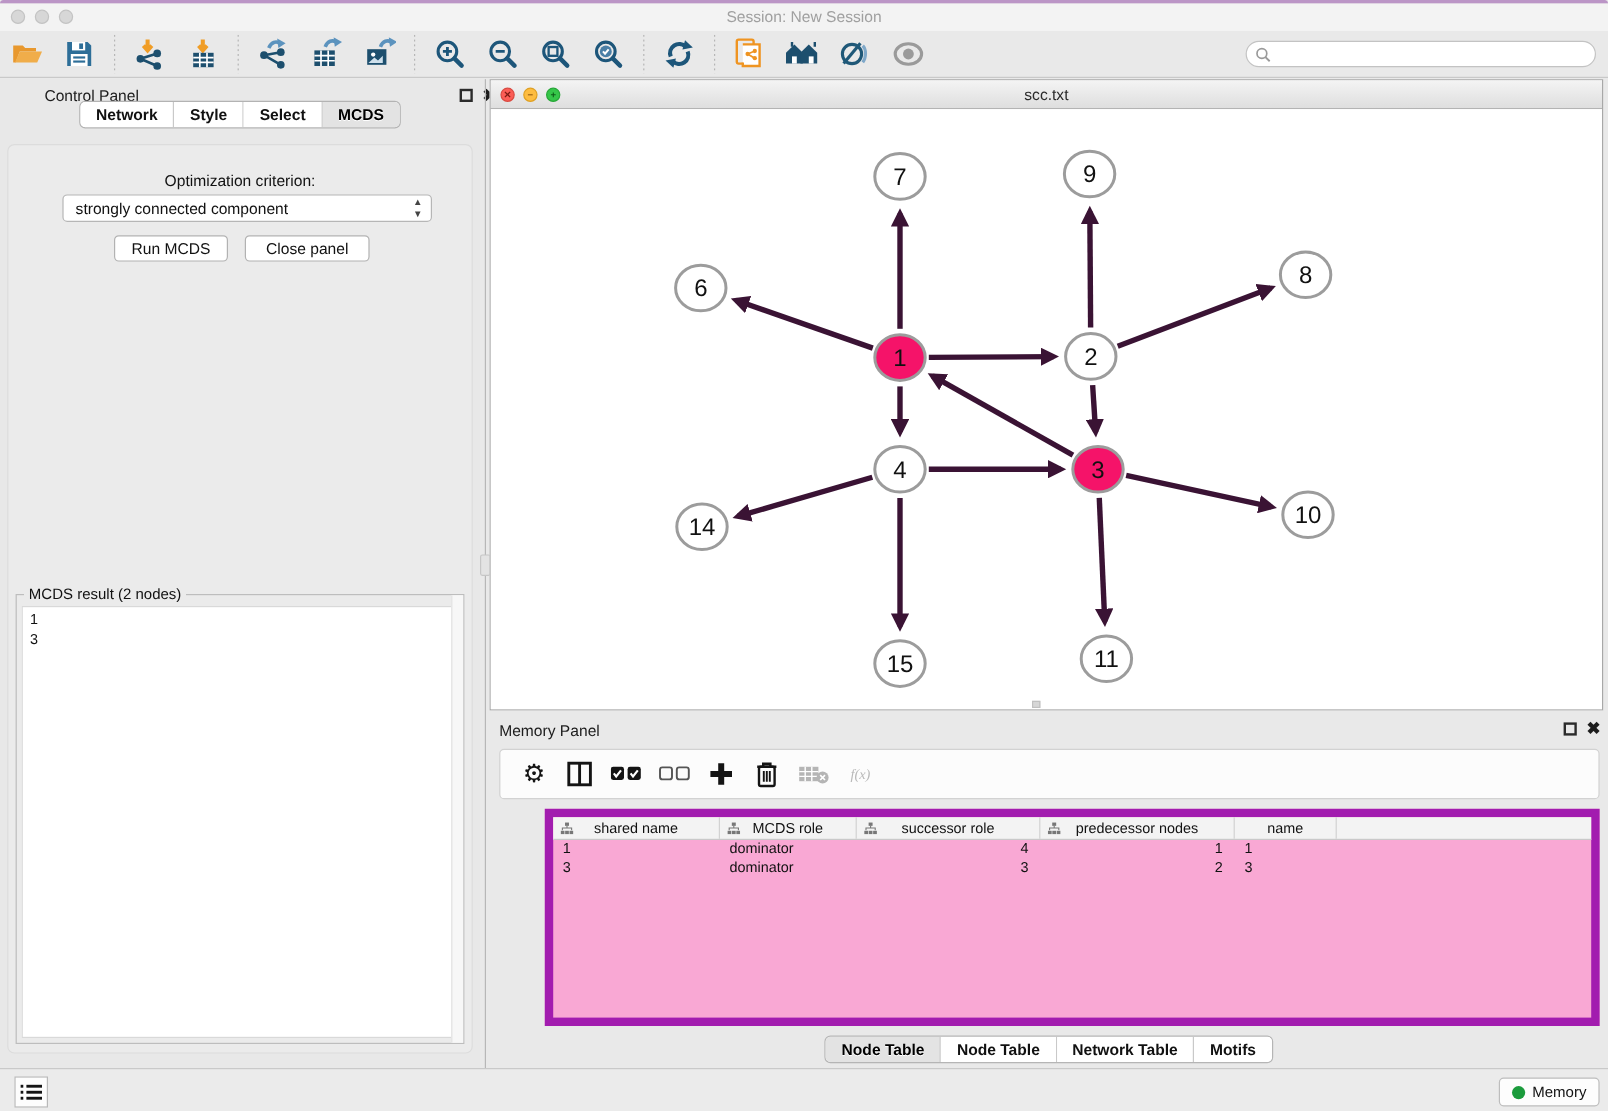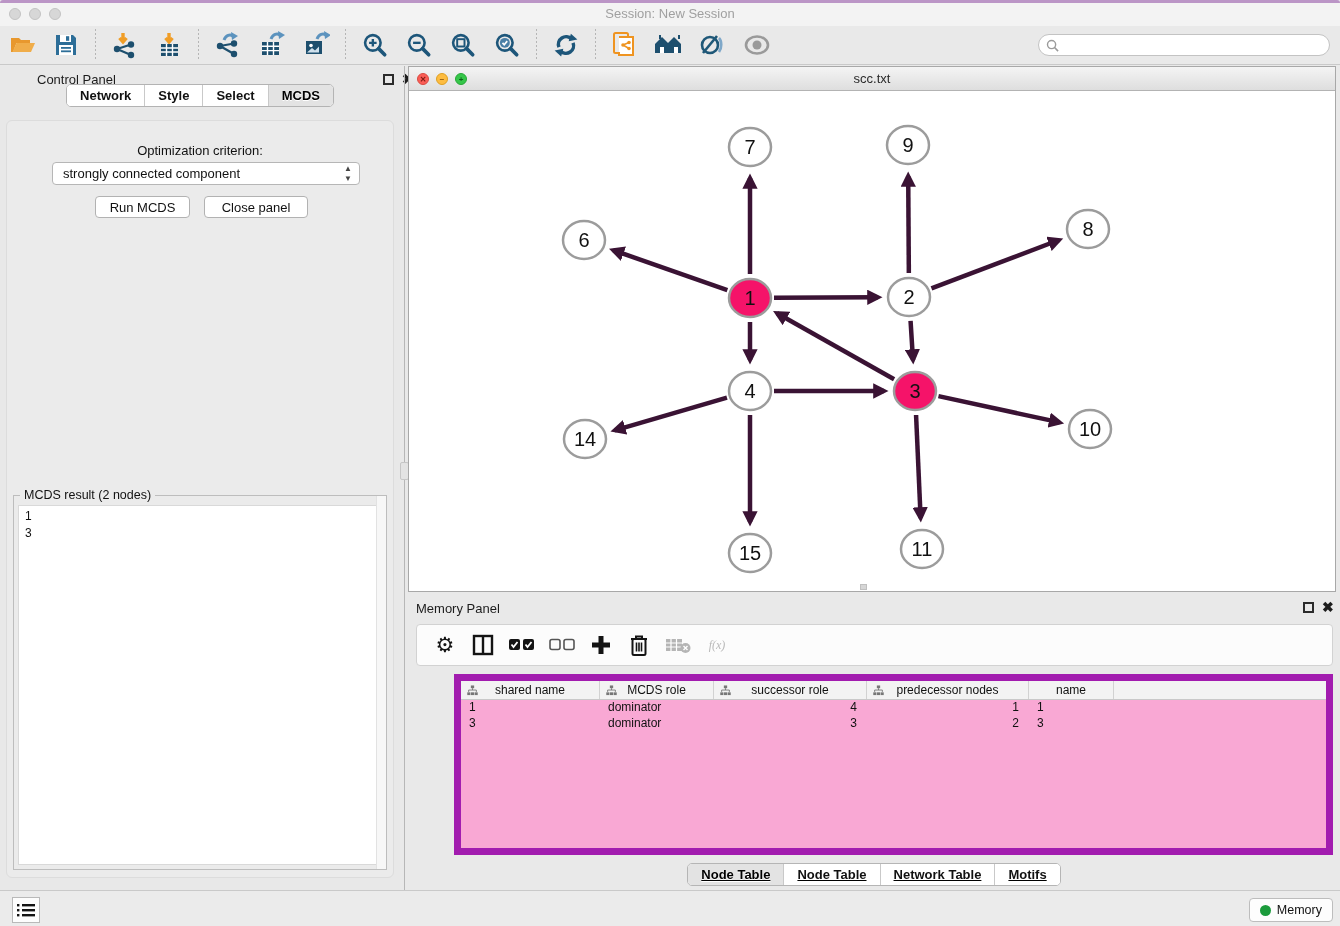--- a/index.html
+++ b/index.html
@@ -68,21 +68,21 @@
   .tp-gear { font-size:21px; color:#141414; }
   .tp-fx { font-family:"Liberation Serif", serif; font-style:italic; font-size:12px; color:#b9b9b9; }
   #tp-table { position:absolute; left:8px; right:7px; top:78px; bottom:35px; background:#f9a8d4; border:7px solid #a21caf;margin-left:38px; }
   #tp-header-row { display:flex; height:19px; background:#f3f3f3; border-bottom:1px solid #c9c9c9; }
   .th-cell { position:relative; display:flex; align-items:center; justify-content:center; font-size:12px; color:#111; border-right:1px solid #d2d2d2; }
   .th-cell svg { position:absolute; left:6px; }
   .tp-row { display:flex; height:16px; font-size:12px; color:#111; }
   .td-cell { overflow:hidden; white-space:nowrap; }
   .al { text-align:left; padding-left:8px; }
   .ar { text-align:right; padding-right:10px; }
-  #tp-tabs { position:absolute; left:0; right:0; bottom:4px; display:flex; justify-content:center;text-decoration:underline; }
+  #tp-tabs { position:absolute; left:0; right:0; bottom:4px; display:flex; justify-content:center; }
   #tp-tabs-inner { display:flex; border:1px solid #b5b5b5; border-radius:5px; overflow:hidden; background:#fff; }
 
   
   #status-bar { left:0; top:890px; width:1340px; height:36px; background:#ebebeb; border-top:1px solid #c9c9c9; }
   #list-button { position:absolute; left:12px; top:6px; width:28px; height:26px; background:#fdfdfd; border:1px solid #b9b9b9; display:flex; align-items:center; justify-content:center; }
   #memory-button { position:absolute; right:7px; top:7px; height:24px; background:#fdfdfd; border:1px solid #bdbdbd; border-radius:4px; display:flex; align-items:center; padding:0 10px; font-size:12.5px; color:#111; }
   #memory-dot { width:11px; height:11px; border-radius:50%; background:#1b9b3c; margin-right:6px; }
 </style>
 </head>
 <body>

